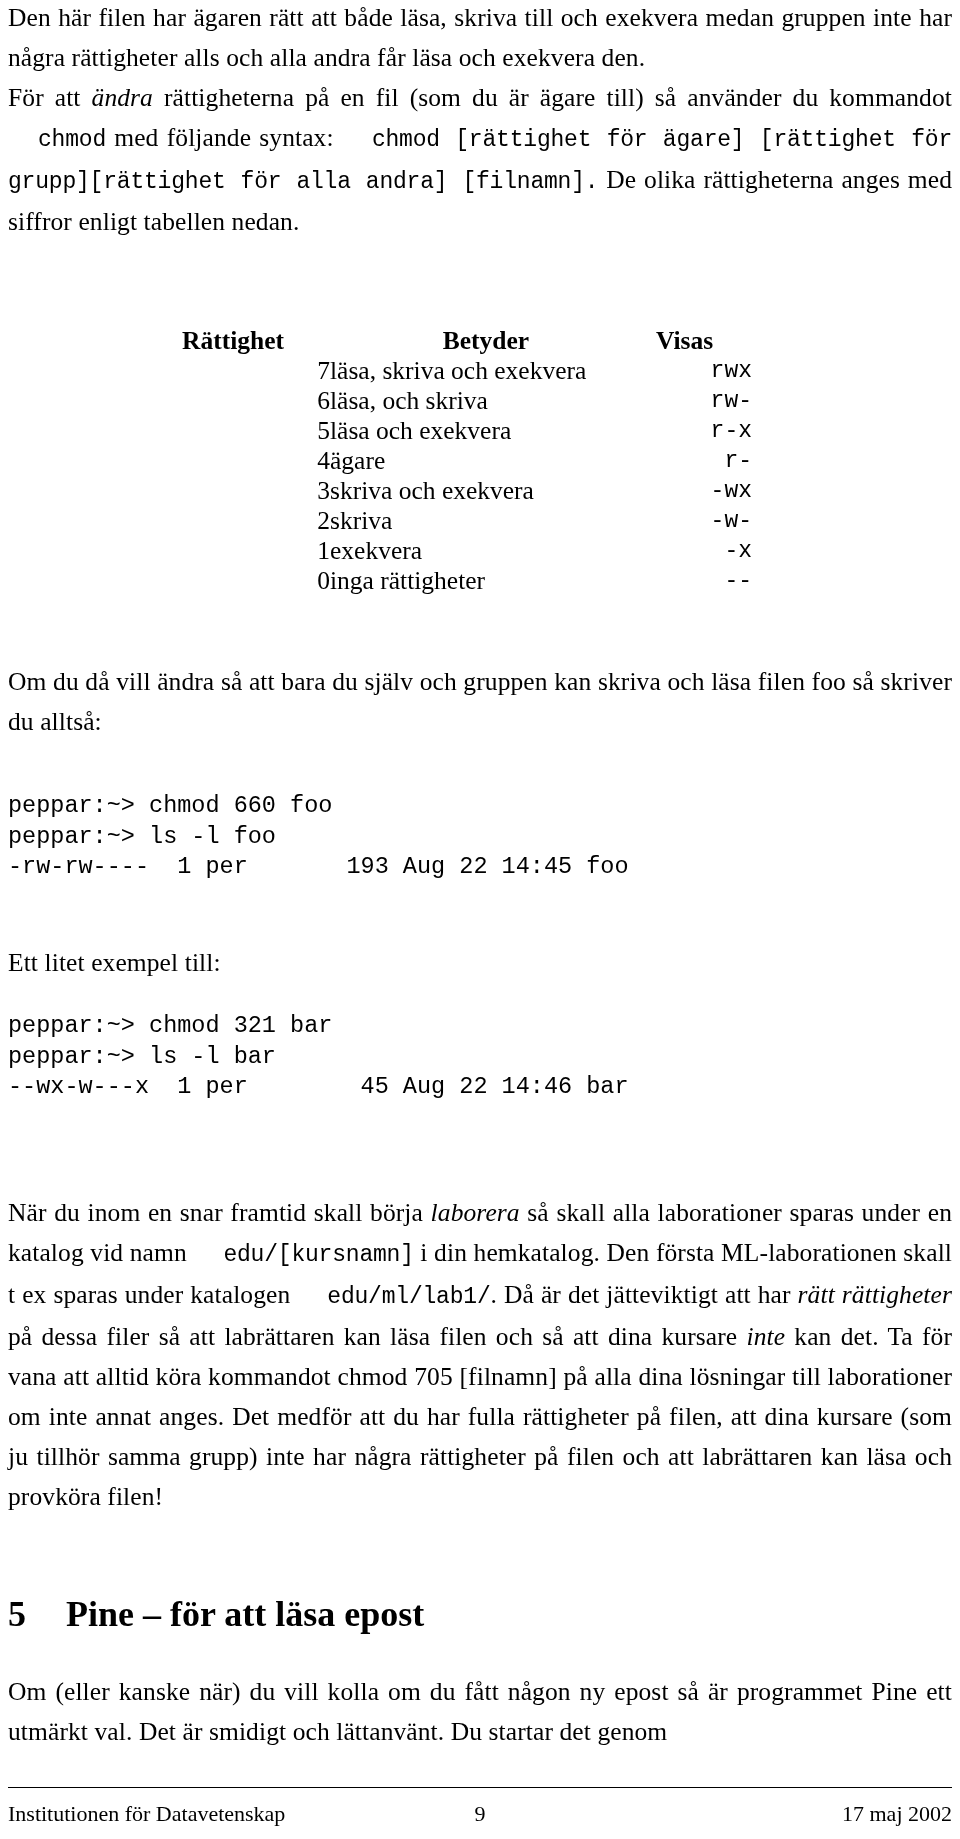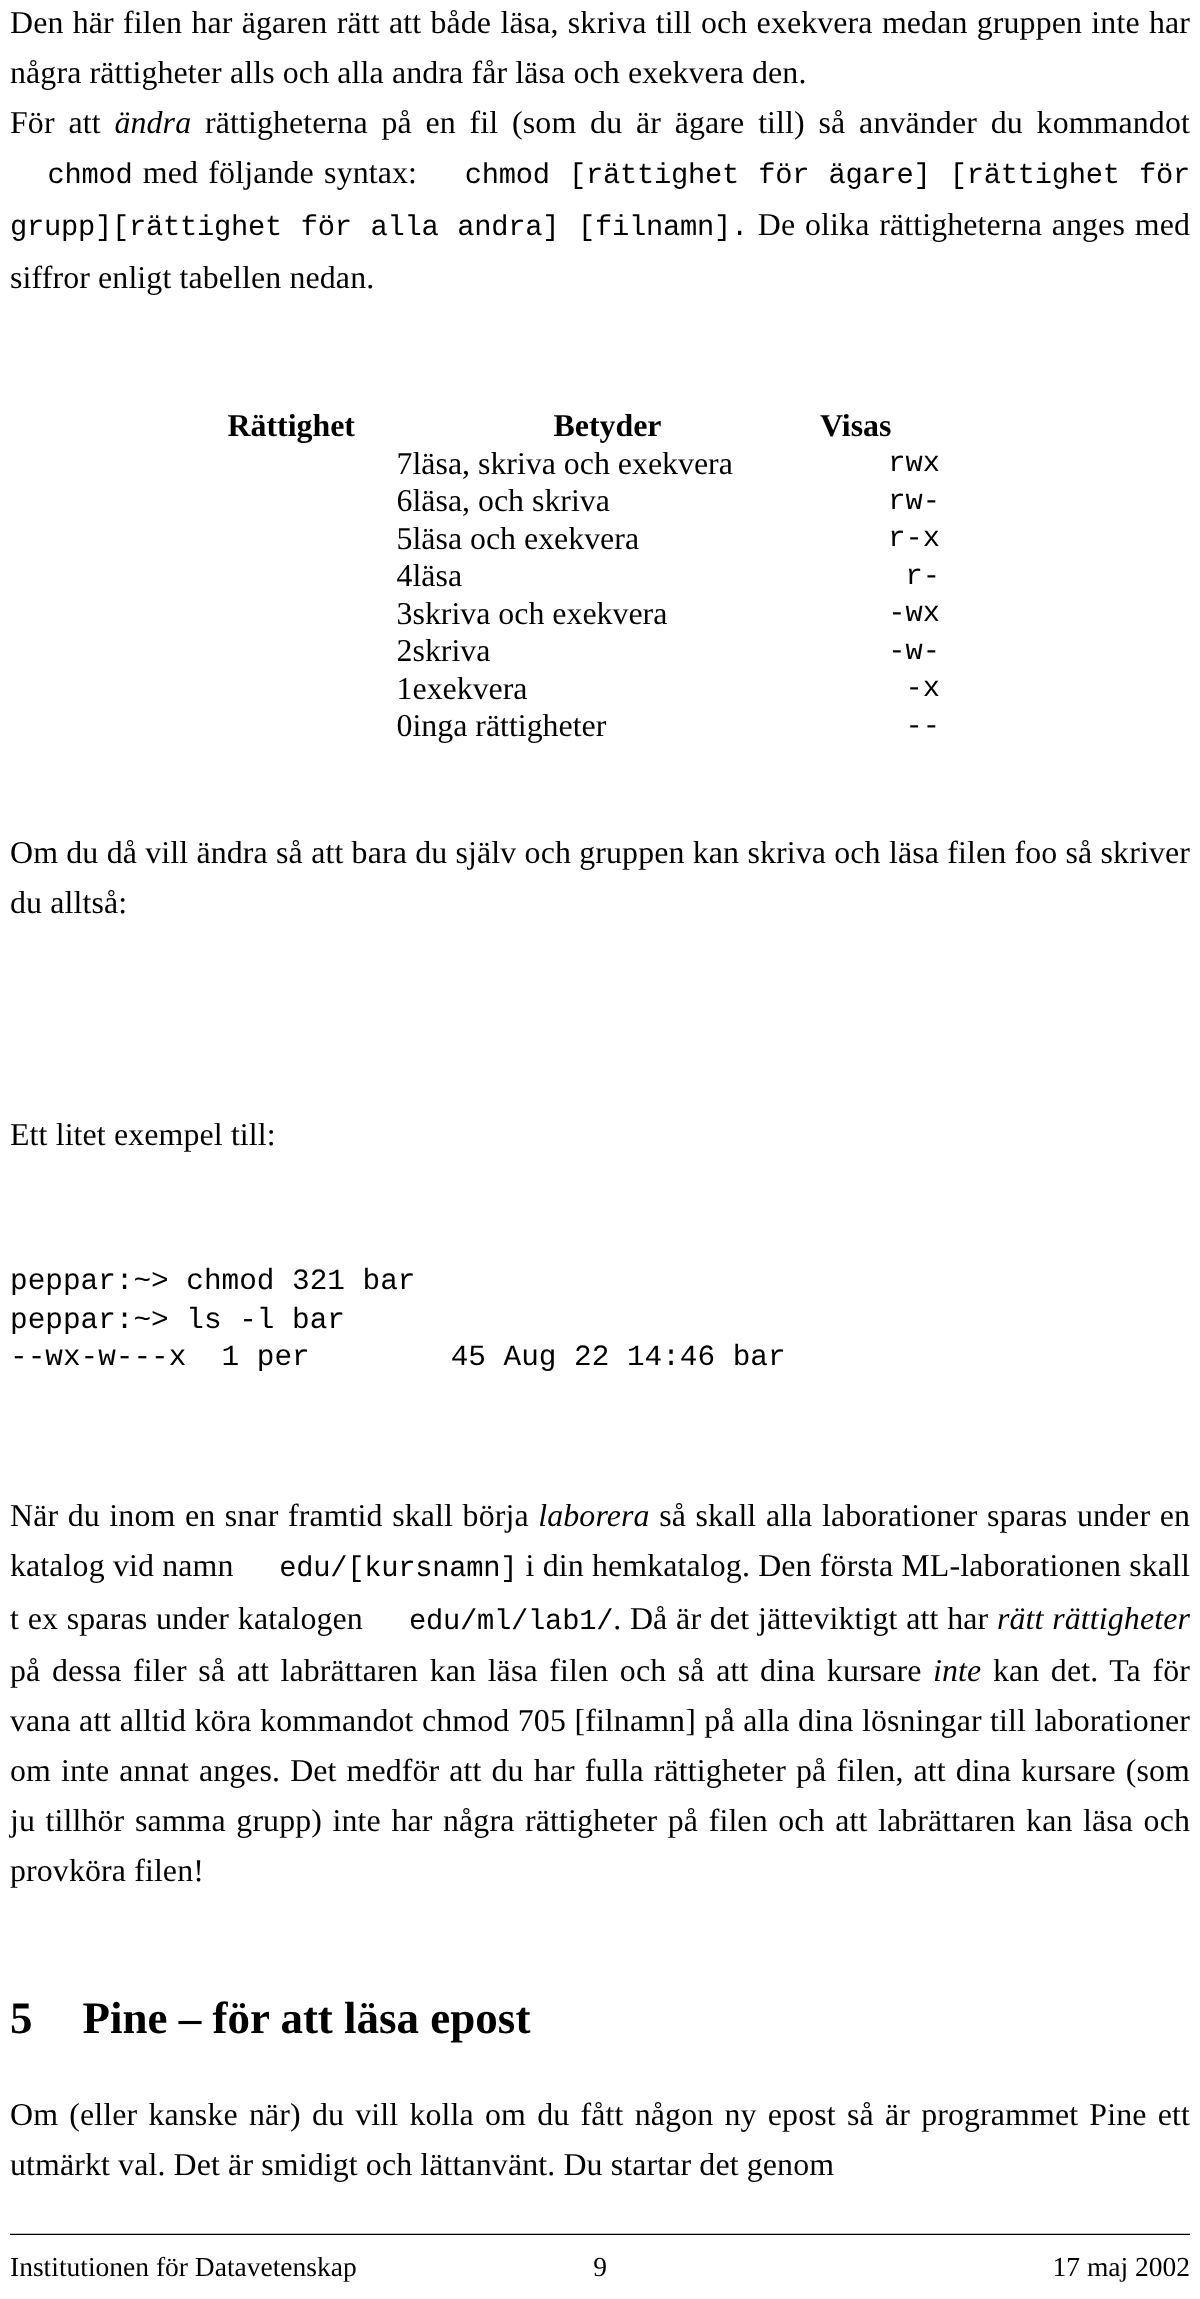--- a/index.html
+++ b/index.html
@@ -29,21 +29,21 @@
     line-height: 40px;
     text-align: justify;
     text-justify: inter-word;
     letter-spacing: 0.1px;
   }
   .para-1 { position: absolute; left: 8px; top: -2px; width: 944px; }
   .para-2 { position: absolute; left: 8px; top: 78px; width: 944px; }
   .para-3 { position: absolute; left: 8px; top: 662px; width: 944px; }
   .para-4 { position: absolute; left: 8px; top: 1193px; width: 944px; }
   .para-5 { position: absolute; left: 8px; top: 1672px; width: 944px; }
-  .label-ett { position: absolute; left: 8px; top: 888px; width: 944px; }
+  .label-ett { position: absolute; left: 8px; top: 943px; width: 944px; }
 
   .mono {
     font-family: "Liberation Mono", "DejaVu Sans Mono", monospace;
     font-size: 23px;
     letter-spacing: -0.2px;
     margin-left: 30px;
   }
   em.it {
     font-style: italic;
   }
@@ -172,21 +172,21 @@
           <td class="cell-mean">läsa, och skriva</td>
           <td class="cell-show">rw-</td>
         </tr>
         <tr>
           <td class="cell-num">5</td>
           <td class="cell-mean">läsa och exekvera</td>
           <td class="cell-show">r-x</td>
         </tr>
         <tr>
           <td class="cell-num">4</td>
-          <td class="cell-mean">läsa</td>
+          <td class="cell-mean">ägare</td>
           <td class="cell-show">r-</td>
         </tr>
         <tr>
           <td class="cell-num">3</td>
           <td class="cell-mean">skriva och exekvera</td>
           <td class="cell-show">-wx</td>
         </tr>
         <tr>
           <td class="cell-num">2</td>
           <td class="cell-mean">skriva</td>
@@ -201,20 +201,21 @@
           <td class="cell-num">0</td>
           <td class="cell-mean">inga rättigheter</td>
           <td class="cell-show">--</td>
         </tr>
       </tbody>
     </table>
   </div>
 
   <p class="body-text para-3"><span>Om du då vill ändra så att bara du själv och gruppen kan skriva och läsa filen foo så skriver du alltså:</span></p>
 
+  <div class="term-block term-1"><div>peppar:~&gt; chmod 660 foo</div><div>peppar:~&gt; ls -l foo</div><div>-rw-rw----  1 per       193 Aug 22 14:45 foo</div></div>
 
   <p class="body-text label-ett"><span>Ett litet exempel till:</span></p>
 
   <div class="term-block term-2"><div>peppar:~&gt; chmod 321 bar</div><div>peppar:~&gt; ls -l bar</div><div>--wx-w---x  1 per        45 Aug 22 14:46 bar</div></div>
 
   <p class="body-text para-4"><span>När du inom en snar framtid skall börja </span><em class="it">laborera</em><span> så skall alla laborationer sparas under en katalog vid namn </span><span class="mono">edu/[kursnamn]</span><span> i din hemkatalog. Den första ML-laborationen skall t ex sparas under katalogen </span><span class="mono">edu/ml/lab1/</span><span>. Då är det jätteviktigt att har </span><em class="it">rätt rättigheter</em><span> på dessa filer så att labrättaren kan läsa filen och så att dina kursare </span><em class="it">inte</em><span> kan det. Ta för vana att alltid köra kommandot chmod 705 [filnamn] på alla dina lösningar till laborationer om inte annat anges. Det medför att du har fulla rättigheter på filen, att dina kursare (som ju tillhör samma grupp) inte har några rättigheter på filen och att labrättaren kan läsa och provköra filen!</span></p>
 
   <h2 class="section-head"><span class="section-num">5</span><span>Pine – för att läsa epost</span></h2>
 
   <p class="body-text para-5"><span>Om (eller kanske när) du vill kolla om du fått någon ny epost så är programmet Pine ett utmärkt val. Det är smidigt och lättanvänt. Du startar det genom</span></p>

